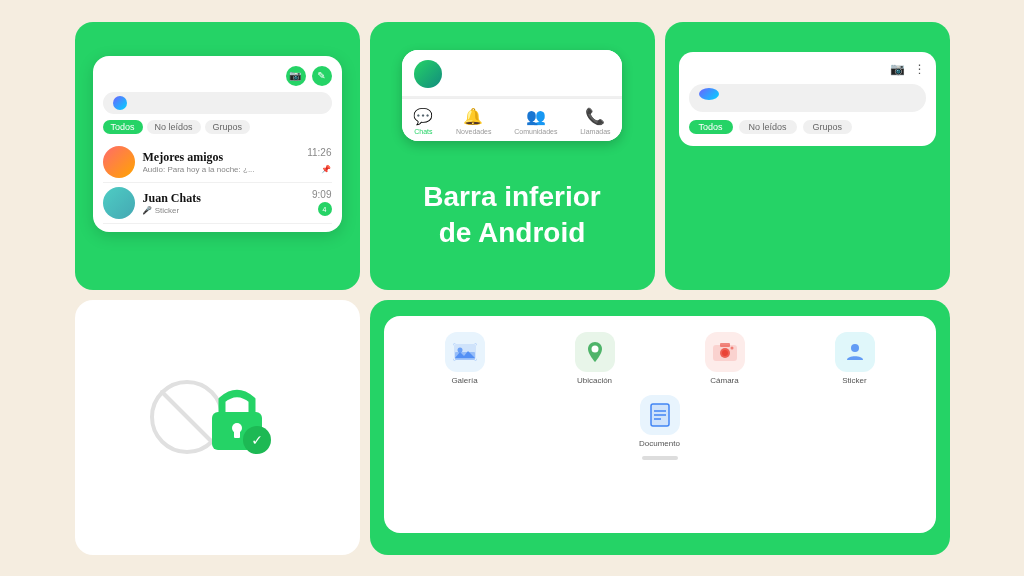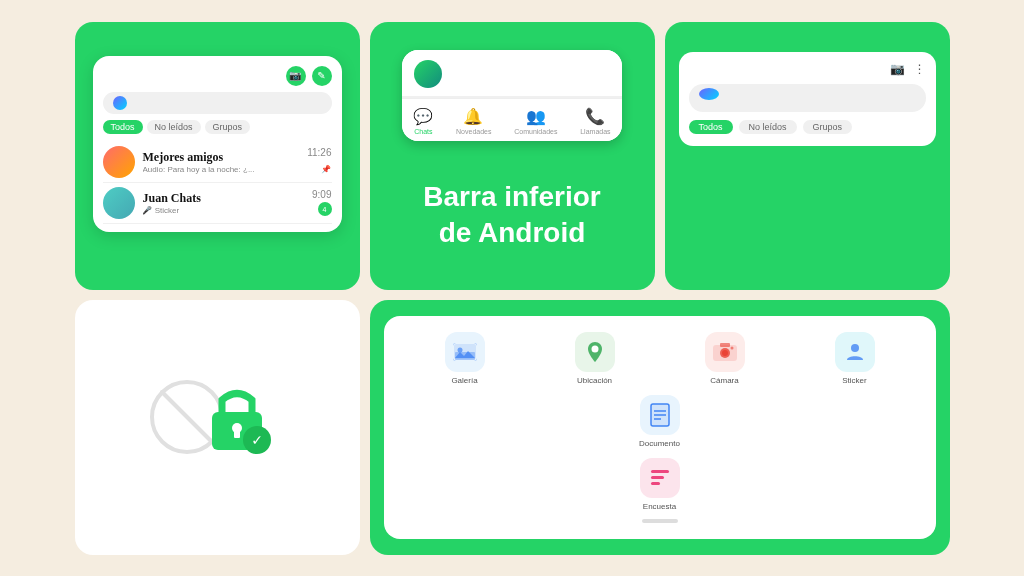--- a/index.html
+++ b/index.html
@@ -395,30 +395,20 @@
             <svg width="28" height="28" viewBox="0 0 28 28">
                 <rect x="5" y="3" width="18" height="22" rx="2" fill="#4285f4" opacity="0.15"></rect>
                 <rect x="5" y="3" width="18" height="22" rx="2" fill="none" stroke="#4285f4" stroke-width="1.5"></rect>
                 <line x1="8" y1="10" x2="20" y2="10" stroke="#4285f4" stroke-width="1.5"></line>
                 <line x1="8" y1="14" x2="20" y2="14" stroke="#4285f4" stroke-width="1.5"></line>
                 <line x1="8" y1="18" x2="15" y2="18" stroke="#4285f4" stroke-width="1.5"></line>
               </svg>
           </div>
           <span class="att-label">Documento</span>
         </div>
-        <div class="attachment-item">
-          <div class="att-icon att-pink">
-            <svg width="28" height="28" viewBox="0 0 28 28">
-                <rect x="5" y="6" width="18" height="3" rx="1.5" fill="#e91e63" opacity="0.8"></rect>
-                <rect x="5" y="12" width="13" height="3" rx="1.5" fill="#e91e63" opacity="0.8"></rect>
-                <rect x="5" y="18" width="9" height="3" rx="1.5" fill="#e91e63" opacity="0.8"></rect>
-              </svg>
-          </div>
-          <span class="att-label">Encuesta</span>
-        </div>
       </div>
       <div class="sheet-handle"></div>
     </div>
     <div class="bandeja-label"></div>
   </div>
 
 </div>
 
 <style>
   .main-grid {

